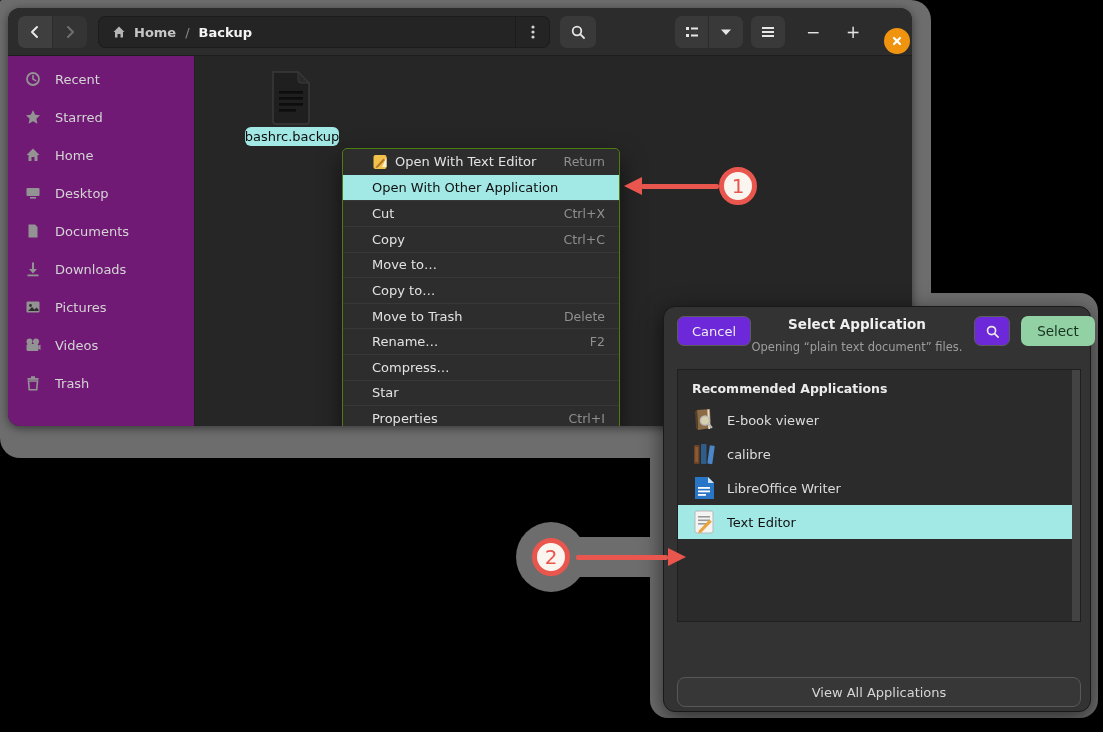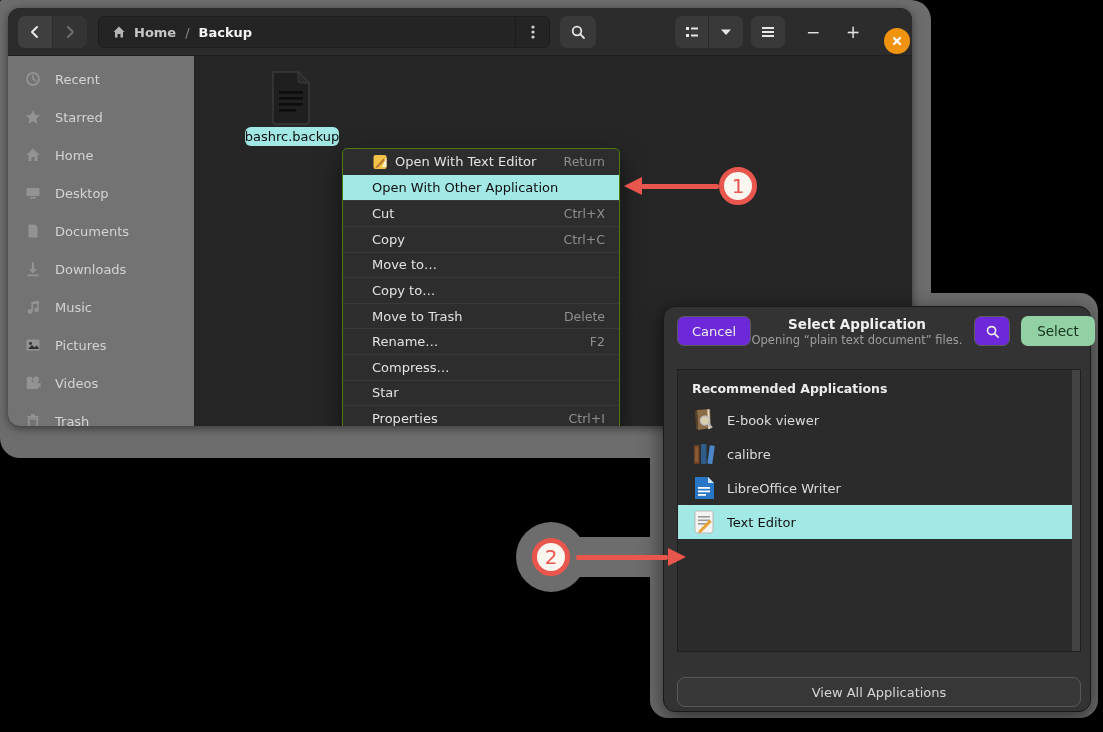--- a/index.html
+++ b/index.html
@@ -32,21 +32,21 @@
   .sqbtn { position:absolute; top:8px; height:32px; background:#393939; border-radius:7px; display:flex; align-items:center; justify-content:center; }
   .search-btn { left:552px; width:36px; }
   .view-split { left:667px; width:68px; }
   .view-seg { width:34px; height:32px; display:flex; align-items:center; justify-content:center; }
   .view-seg.first { border-right:1px solid #2a2a2a; }
   .menu-btn { left:743px; width:34px; }
   .winbtn { position:absolute; top:8px; width:34px; height:32px; display:flex; align-items:center; justify-content:center; color:#e3e3e3; font-size:17px; }
   .min-btn { left:788px; } .max-btn { left:828px; }
   .close-btn { position:absolute; left:876px; top:20px; width:26px; height:26px; border-radius:50%; background:#f0930e; display:flex; align-items:center; justify-content:center; }
 
-  .fm-sidebar { position:absolute; left:0; top:48px; bottom:0; width:187px; background:#737373; border-right:1px solid #202020; padding-top:4px; }
+  .fm-sidebar { position:absolute; left:0; top:48px; bottom:0; width:187px; background:#701a75; border-right:1px solid #202020; padding-top:4px; }
   .sb-row { height:38px; display:flex; align-items:center; gap:14px; padding-left:17px; color:#d4d4d4; font-size:13px; }
   .sb-ico { width:16px; height:16px; flex:0 0 16px; }
 
   .fm-content { position:absolute; left:188px; top:48px; right:0; bottom:0; background:#262626; }
 
   .file-icon { left:260px; top:61px; }
   .file-label { left:237px; top:119px; width:94px; height:19px; background:#a2e8e5; border-radius:6px; color:#0c0c0c; font-size:13px; display:flex; align-items:center; justify-content:center; }
 
   
   .ctx-menu { left:334px; top:140px; width:278px; height:284px; background:#2d2d2d; border:1px solid #4d7c0f; border-radius:5px; box-shadow:0 10px 24px rgba(0,0,0,.55); display:flex; flex-direction:column; overflow:hidden; }
@@ -55,26 +55,26 @@
   .mi .mi-label { flex:1; }
   .mi .mi-shortcut { color:#8f8f8f; font-size:12.5px; }
   .mi.hl { background:#a2e8e5; color:#101010; border-top-color:transparent; }
   .mi .mi-ico { width:16px; height:16px; margin-right:7px; }
 
   
   .dialog { left:663px; top:306px; width:428px; height:406px; background:#333333; border:1px solid #191919; border-radius:12px; box-shadow:0 6px 22px rgba(0,0,0,.6); }
   .dlg-header { position:absolute; left:0; top:0; right:0; height:56px; }
   .dlg-title-box { position:absolute; left:80px; right:120px; top:9px; text-align:center; }
   .dlg-title { font-size:13.5px; font-weight:bold; color:#f0f0f0; }
-  .dlg-subtitle { font-size:11.5px; color:#9e9e9e; margin-top:1px; }
+  .dlg-subtitle { font-size:11.5px; color:#9e9e9e; margin-top:8px; }
   .dlg-btn { position:absolute; top:9px; height:30px; background:#6d28d9; border:1px solid #5c5c5c; border-radius:7px; color:#ececec; font-size:13px; display:flex; align-items:center; justify-content:center; }
   .cancel-btn { left:13px; padding:0 14px; }
   .dlg-search { left:310px; width:36px; }
   .select-btn { position:absolute; left:350px; top:9px; width:74px; height:30px; background:#92d1a4; border-radius:7px; color:#17321f; font-size:13.5px; display:flex; align-items:center; justify-content:center;margin-left:7px; }
-  .app-list { position:absolute; left:13px; top:62px; width:404px; height:283px; background:#2b2b2b; border:1px solid #1f1f1f; overflow:hidden; }
+  .app-list { position:absolute; left:13px; top:62px; width:404px; height:253px; background:#2b2b2b; border:1px solid #1f1f1f; overflow:hidden; }
   .list-hdr { padding:11px 0 7px 14px; font-size:12.5px; font-weight:bold; color:#ececec; }
   .app-row { height:34px; display:flex; align-items:center; gap:10px; padding-left:13px; font-size:13px; color:#dcdcdc; }
   .app-row.sel { background:#a2e8e5; color:#111; }
   .app-ico { width:26px; height:26px; flex:0 0 26px; }
   .list-scrollbar { position:absolute; right:0; top:0; bottom:0; width:8px; background:#434343; }
   .view-all-btn { position:absolute; left:13px; top:370px; width:404px; height:30px; background:#373737; border:1px solid #585858; border-radius:8px; color:#d6d6d6; font-size:13px; display:flex; align-items:center; justify-content:center; }
 
   
   .badge { width:38px; height:38px; border-radius:50%; background:#fbf5ef; border:5px solid #e9564d; color:#e9564d; font-size:20px; display:flex; align-items:center; justify-content:center; z-index:30; }
   .badge1 { left:719px; top:167px; }
@@ -200,30 +200,20 @@
       <div class="sb-row">
         <svg class="sb-ico" viewBox="0 0 16 16">
             <line x1="8" y1="1.5" x2="8" y2="9" stroke="#939393" stroke-width="2"></line>
             <polygon points="4,8 12,8 8,12.5" fill="#939393"></polygon>
             <rect x="2.5" y="13.5" width="11" height="1.8" fill="#939393"></rect>
           </svg>
         <span>Downloads</span>
       </div>
       <div class="sb-row">
         <svg class="sb-ico" viewBox="0 0 16 16">
-            <circle cx="5" cy="12.5" r="2.4" fill="#939393"></circle>
-            <circle cx="11.5" cy="11" r="2.4" fill="#939393"></circle>
-            <rect x="6.4" y="3" width="1.6" height="9.5" fill="#939393"></rect>
-            <rect x="12.3" y="1.8" width="1.6" height="9" fill="#939393"></rect>
-            <path d="M6.4 3 L13.9 1.8 L13.9 4.4 L6.4 5.6 Z" fill="#939393"></path>
-          </svg>
-        <span>Music</span>
-      </div>
-      <div class="sb-row">
-        <svg class="sb-ico" viewBox="0 0 16 16">
             <rect x="1.5" y="2.5" width="13" height="11" rx="1.2" fill="#939393"></rect>
             <circle cx="5.5" cy="6.5" r="1.4" fill="#2e2e2e"></circle>
             <path d="M3 12 L7 8 L9.5 10.5 L11.5 8.5 L13.5 10.5 V12 Z" fill="#2e2e2e"></path>
           </svg>
         <span>Pictures</span>
       </div>
       <div class="sb-row">
         <svg class="sb-ico" viewBox="0 0 16 16">
             <circle cx="4.5" cy="4.5" r="3" fill="#939393"></circle>
             <circle cx="11" cy="4.5" r="3" fill="#939393"></circle>

